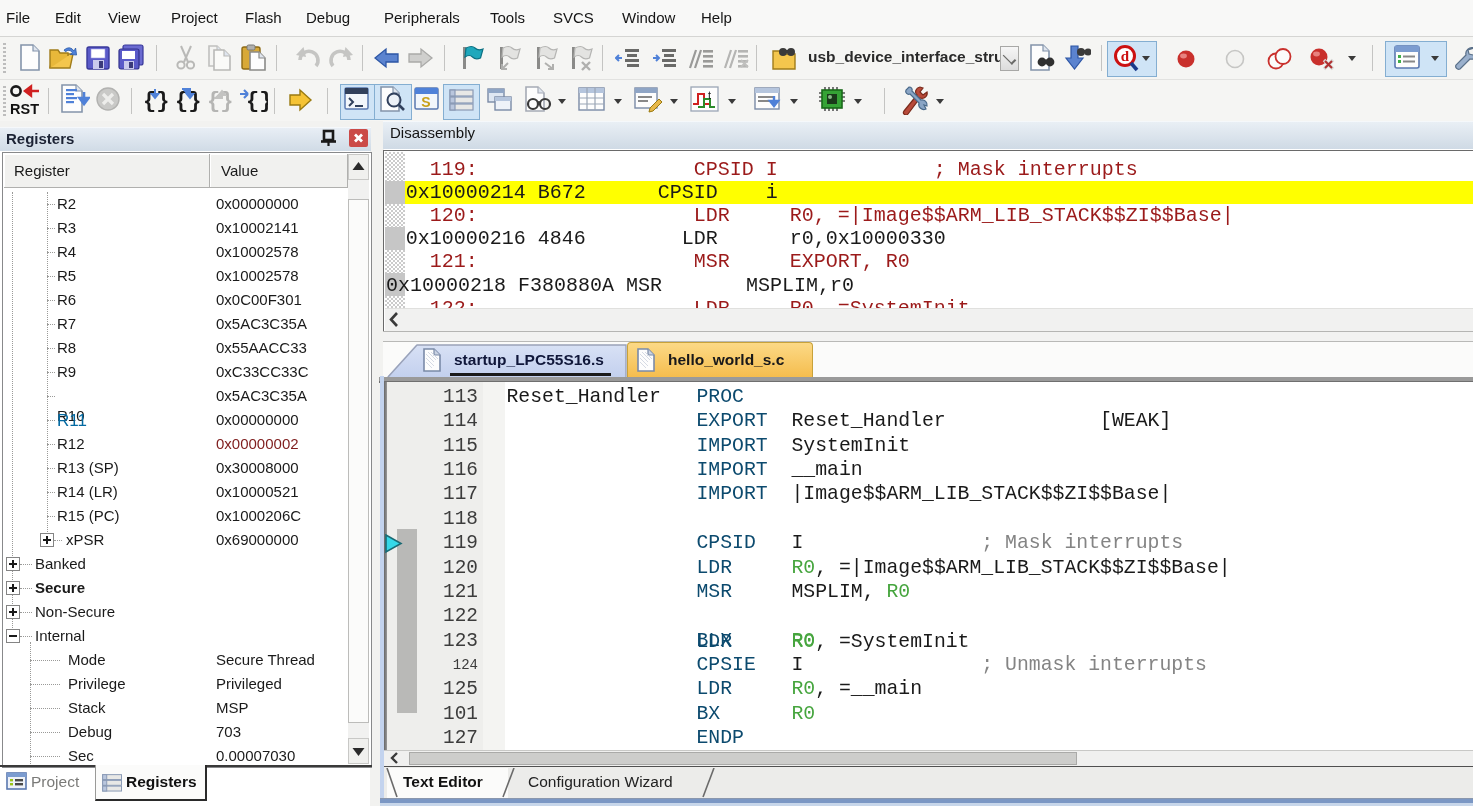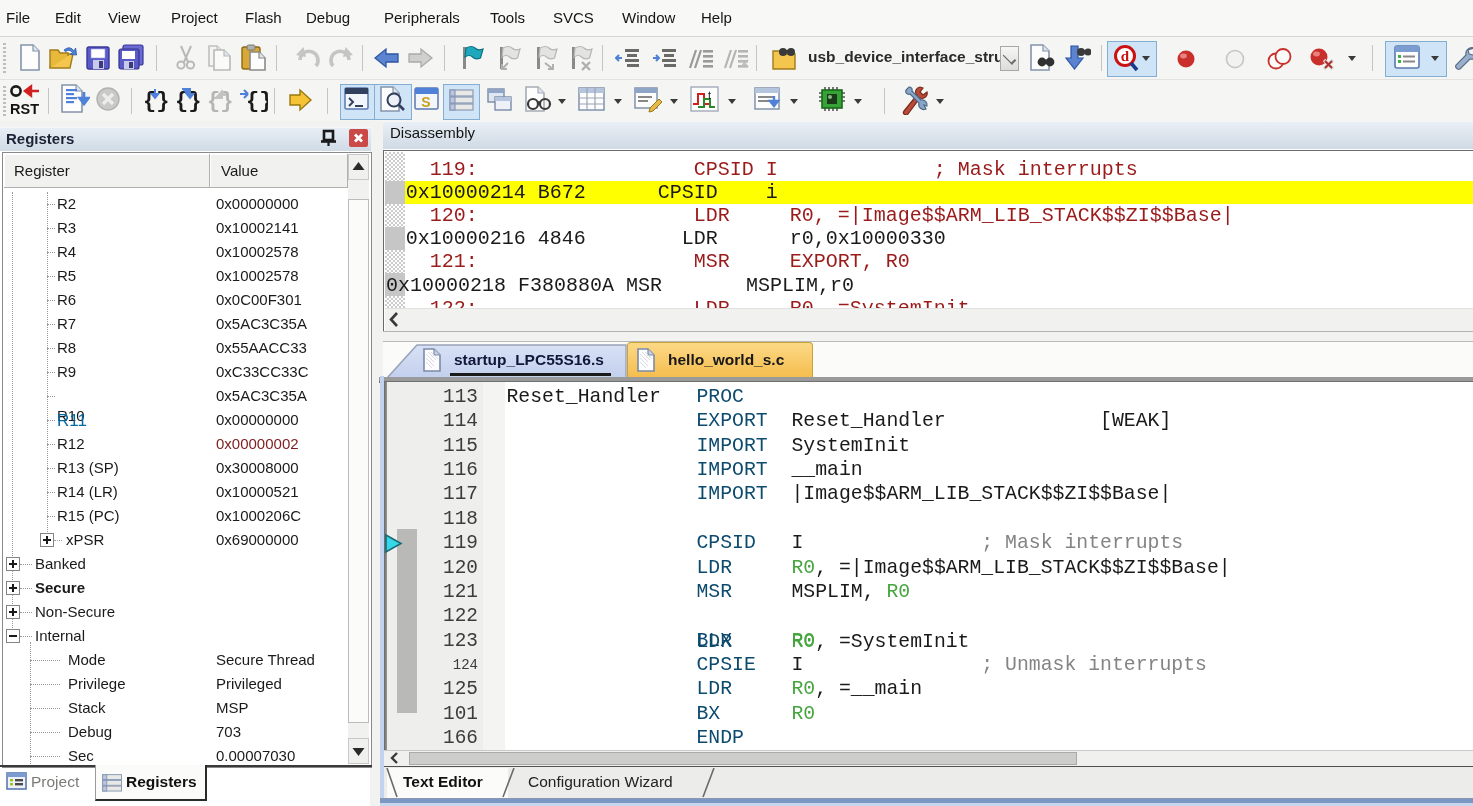--- a/index.html
+++ b/index.html
@@ -594,21 +594,21 @@
 <div class="a mono" style="left:407px;top:482.4px;width:71px;text-align:right;line-height:24.36px;color:#3c3c3c;font-size:19.4px">117</div>
 <div class="a mono" style="left:407px;top:506.8px;width:71px;text-align:right;line-height:24.36px;color:#3c3c3c;font-size:19.4px">118</div>
 <div class="a mono" style="left:407px;top:531.2px;width:71px;text-align:right;line-height:24.36px;color:#3c3c3c;font-size:19.4px">119</div>
 <div class="a mono" style="left:407px;top:555.5px;width:71px;text-align:right;line-height:24.36px;color:#3c3c3c;font-size:19.4px">120</div>
 <div class="a mono" style="left:407px;top:579.9px;width:71px;text-align:right;line-height:24.36px;color:#3c3c3c;font-size:19.4px">121</div>
 <div class="a mono" style="left:407px;top:604.2px;width:71px;text-align:right;line-height:24.36px;color:#3c3c3c;font-size:19.4px">122</div>
 <div class="a mono" style="left:407px;top:628.6px;width:71px;text-align:right;line-height:24.36px;color:#3c3c3c;font-size:19.4px">123</div>
 <div class="a mono" style="left:407px;top:653.0px;width:71px;text-align:right;line-height:24.36px;color:#3c3c3c;font-size:14px">124</div>
 <div class="a mono" style="left:407px;top:677.3px;width:71px;text-align:right;line-height:24.36px;color:#3c3c3c;font-size:19.4px">125</div>
 <div class="a mono" style="left:407px;top:701.7px;width:71px;text-align:right;line-height:24.36px;color:#3c3c3c;font-size:19.4px">101</div>
-<div class="a mono" style="left:407px;top:726.0px;width:71px;text-align:right;line-height:24.36px;color:#3c3c3c;font-size:19.4px">166</div>
+<div class="a mono" style="left:407px;top:726.0px;width:71px;text-align:right;line-height:24.36px;color:#3c3c3c;font-size:19.4px">127</div>
 <div class="a mono" style="left:506.5px;top:385.0px;line-height:24.36px;color:#1a1a1a"><span>Reset_Handler   </span><span class="k">PROC</span></div>
 <div class="a mono" style="left:506.5px;top:409.4px;line-height:24.36px;color:#1a1a1a">                <span class="k">EXPORT</span><span>  Reset_Handler             [WEAK]</span></div>
 <div class="a mono" style="left:506.5px;top:433.7px;line-height:24.36px;color:#1a1a1a">                <span class="k">IMPORT</span><span>  SystemInit</span></div>
 <div class="a mono" style="left:506.5px;top:458.1px;line-height:24.36px;color:#1a1a1a">                <span class="k">IMPORT</span><span>  __main</span></div>
 <div class="a mono" style="left:506.5px;top:482.4px;line-height:24.36px;color:#1a1a1a">                <span class="k">IMPORT</span><span>  |Image$$ARM_LIB_STACK$$ZI$$Base|</span></div>
 <div class="a mono" style="left:506.5px;top:531.2px;line-height:24.36px;color:#1a1a1a">                <span class="k">CPSID</span><span>   I               </span><span class="c">; Mask interrupts</span></div>
 <div class="a mono" style="left:506.5px;top:555.5px;line-height:24.36px;color:#1a1a1a">                <span class="k">LDR</span><span>     </span><span class="g">R0</span><span>, =|Image$$ARM_LIB_STACK$$ZI$$Base|</span></div>
 <div class="a mono" style="left:506.5px;top:579.9px;line-height:24.36px;color:#1a1a1a">                <span class="k">MSR</span><span>     MSPLIM, </span><span class="g">R0</span></div>
 <div class="a mono" style="left:506.5px;top:630px;line-height:24.36px;color:#1a1a1a">                <span class="k">LDR</span><span>     </span><span class="g">R0</span><span>, =SystemInit</span></div>
 <div class="a mono" style="left:506.5px;top:628.6px;line-height:24.36px;color:#1a1a1a">                <span class="k">BLX</span><span>     </span><span class="g">R0</span></div>

